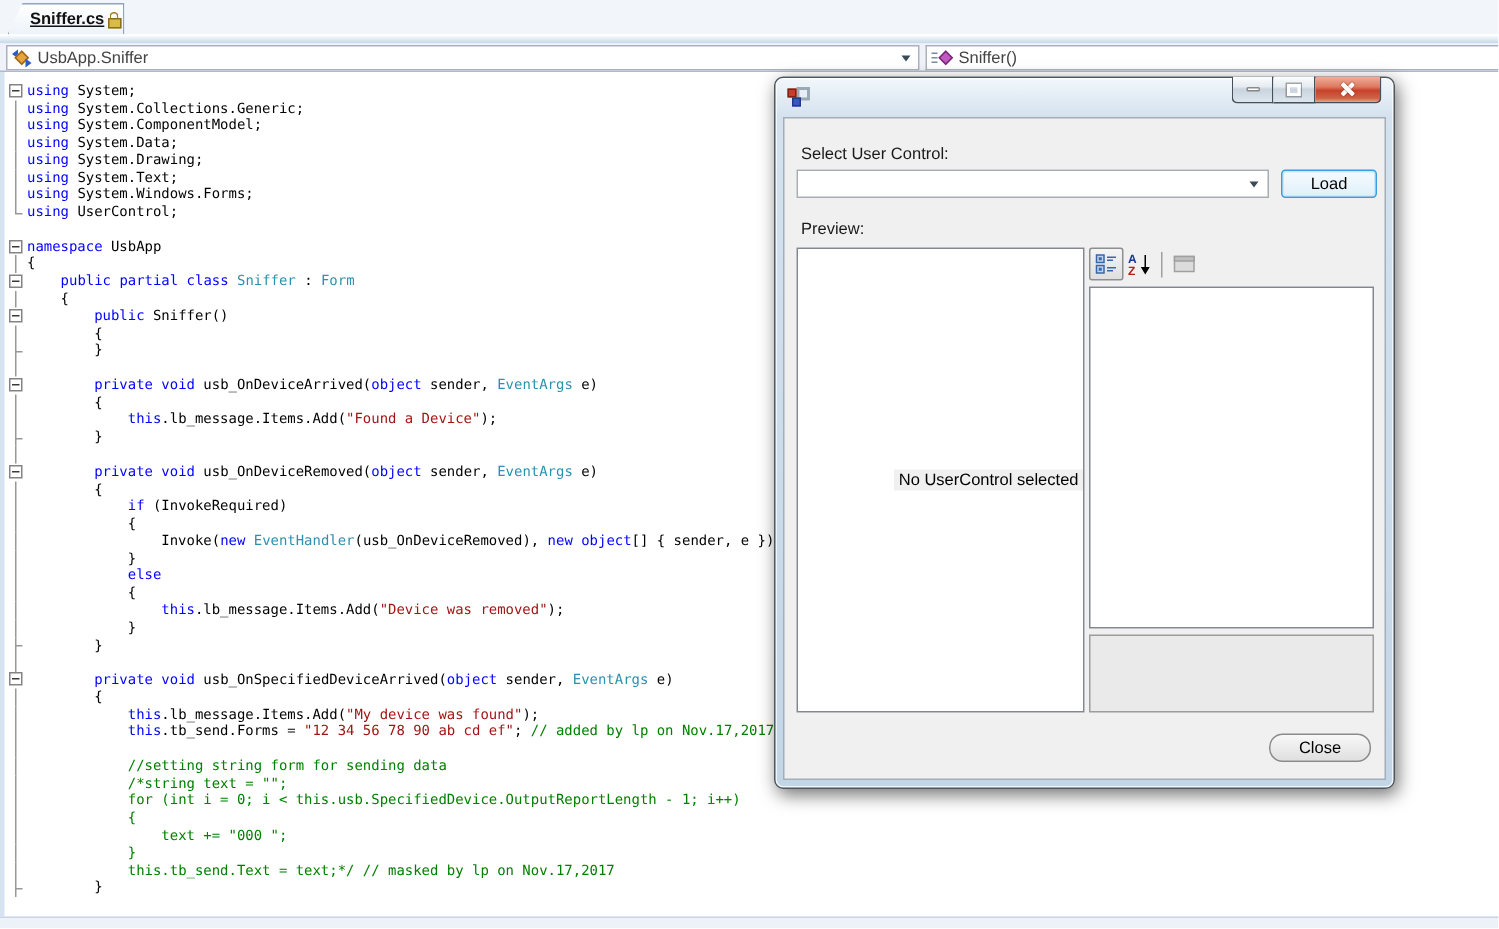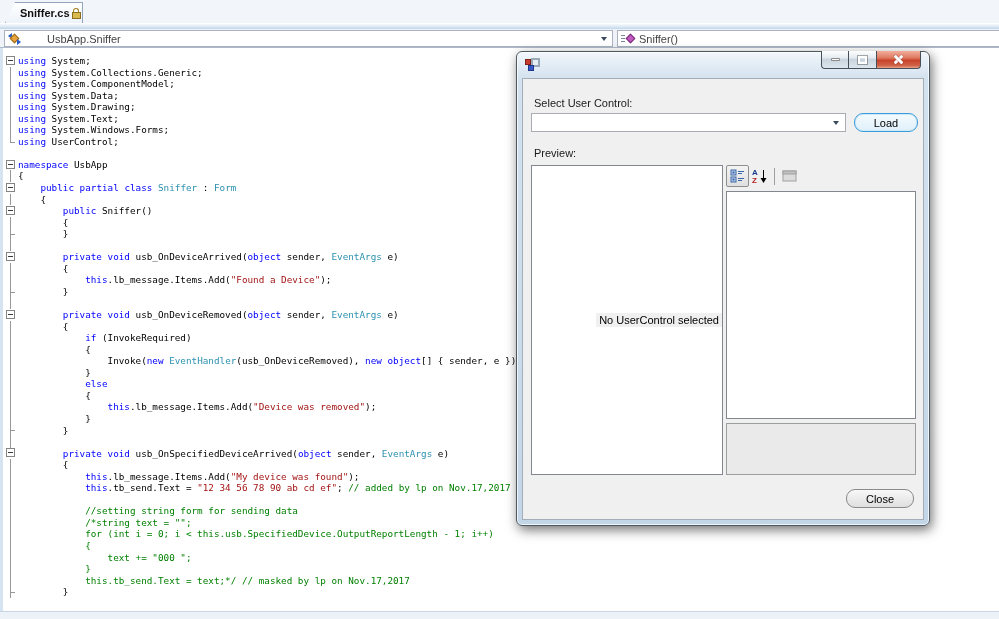--- a/index.html
+++ b/index.html
@@ -6,35 +6,35 @@
   html,body { width:999px; height:619px; overflow:hidden; background:#fff;
               font-family:"Liberation Sans", sans-serif; }
   .screen { position:relative; width:999px; height:619px; background:#fff; }
 
   
   .tabstrip { position:absolute; left:0; top:0; width:100%; height:23px; background:#F2F5FA; }
   .tab { position:absolute; left:5px; top:2px; width:78px; height:21px;
          background:linear-gradient(#FFFFFF,#EDF3FA); border:1px solid #93A5BC; border-bottom:none;
          clip-path:polygon(10px 0, 100% 0, 100% 100%, 0 100%);
          display:flex; align-items:center; padding-left:14px; }
-  .tab-label { font-size:11px; font-weight:bold; color:#111; }
+  .tab-label { font-size:11px; font-weight:bold; color:#111;text-decoration:underline; }
   .lock { position:relative; width:9px; height:11px; margin-left:2px; display:inline-block; }
   .lock .shackle { position:absolute; left:1px; top:0; width:6px; height:6px;
          border:1.5px solid #A08020; border-bottom:none; border-radius:3px 3px 0 0; }
   .lock .bodyp { position:absolute; left:0; top:4px; width:9px; height:7px;
          background:#D9BA4E; border:1px solid #8A701C; }
   .tabband { position:absolute; left:0; top:23px; width:100%; height:6px;
          background:linear-gradient(#F7FAFD,#C2D7E9); border-top:1px solid #fff; }
 
   
   .navbar { position:absolute; left:0; top:29px; width:100%; height:19px;
             background:#EFF3F9; border-bottom:1px solid #AEBACB; }
   .combo { position:absolute; top:1px; height:17px; background:#fff; border:1px solid #A9B2BE;
            display:flex; align-items:center; font-size:11px; color:#444; padding-left:3px; }
-  .combo-left { left:4px; width:609px;gap:22px; }
+  .combo-left { left:4px; width:609px; }
   .combo-right { left:617px; width:382px; border-right:none; }
   .dd-arrow { position:absolute; right:5px; top:6px; width:0; height:0;
               border-left:3.5px solid transparent; border-right:3.5px solid transparent;
               border-top:4px solid #3A4A5A; }
   .cicon { position:relative; width:13px; height:13px; margin-right:4px; flex:none; }
   .cicon .dia { position:absolute; left:3px; top:3px; width:7px; height:7px;
                 background:#E8A33C; border:1px solid #9A6A1A; transform:rotate(45deg); }
   .cicon .arr1 { position:absolute; left:0; top:1px; width:0; height:0;
                  border-top:3px solid transparent; border-bottom:3px solid transparent;
                  border-right:4px solid #2A5ACA; }
@@ -97,21 +97,21 @@
 
   .client { position:absolute; left:5px; right:5px; top:26px; bottom:5px;
             background:#F0F0F0; border:1px solid #A3AEB9; }
   .lbl { position:absolute; font-size:11px; color:#1A1A1A; }
   .lbl-select { left:11px; top:18px; }
   .lbl-preview { left:11px; top:68px; }
   .combo2 { position:absolute; left:8px; top:34px; width:315px; height:19px;
             background:#fff; border:1px solid #A9ADB3; }
   .combo2 .dd-arrow { right:6px; top:7px; }
   .btn-load { position:absolute; left:331px; top:34px; width:64px; height:19px;
-              border:1px solid #3C9CDC; border-radius:9px;
+              border:1px solid #3C9CDC; border-radius:3px;
               background:linear-gradient(#F5FBFE,#DFF0FA); font-size:11px; color:#000;
               box-shadow:inset 0 0 0 1px #CDE9F7; }
   .preview { position:absolute; left:8px; top:86px; width:192px; height:310px;
              background:#fff; border:1px solid #828790;
              display:flex; align-items:center; justify-content:flex-end; }
   .noctrl { font-size:11px; color:#000; background:#F0F0F0; padding:1px 3px; }
   .pgtool { position:absolute; left:203px; top:85px; height:24px; display:flex; align-items:center; }
   .pgbtn { width:23px; height:22px; display:flex; align-items:center; justify-content:center; }
   .pgbtn.checked { border:1px solid #8E8F8F; border-radius:2px;
                    background:linear-gradient(#F4F4F4,#DFDFDF); }
@@ -322,21 +322,21 @@
         <div class="line">
           <span class="g line"></span>
           <span class="txt"><span class="tok-p">        {</span></span>
         </div>
         <div class="line">
           <span class="g line"></span>
           <span class="txt"><span class="tok-p">            </span><span class="tok-k">this</span><span class="tok-p">.lb_message.Items.Add(</span><span class="tok-s">"My device was found"</span><span class="tok-p">);</span></span>
         </div>
         <div class="line">
           <span class="g line"></span>
-          <span class="txt"><span class="tok-p">            </span><span class="tok-k">this</span><span class="tok-p">.tb_send.Text = </span><span class="tok-s">"12 34 56 78 90 ab cd ef"</span><span class="tok-p">; </span><span class="tok-c">// added by lp on Nov.17,2017</span></span>
+          <span class="txt"><span class="tok-p">            </span><span class="tok-k">this</span><span class="tok-p">.tb_send.Forms = </span><span class="tok-s">"12 34 56 78 90 ab cd ef"</span><span class="tok-p">; </span><span class="tok-c">// added by lp on Nov.17,2017</span></span>
         </div>
         <div class="line">
           <span class="g line"></span>
           <span class="txt"></span>
         </div>
         <div class="line">
           <span class="g line"></span>
           <span class="txt"><span class="tok-p">            </span><span class="tok-c">//setting string form for sending data</span></span>
         </div>
         <div class="line">

